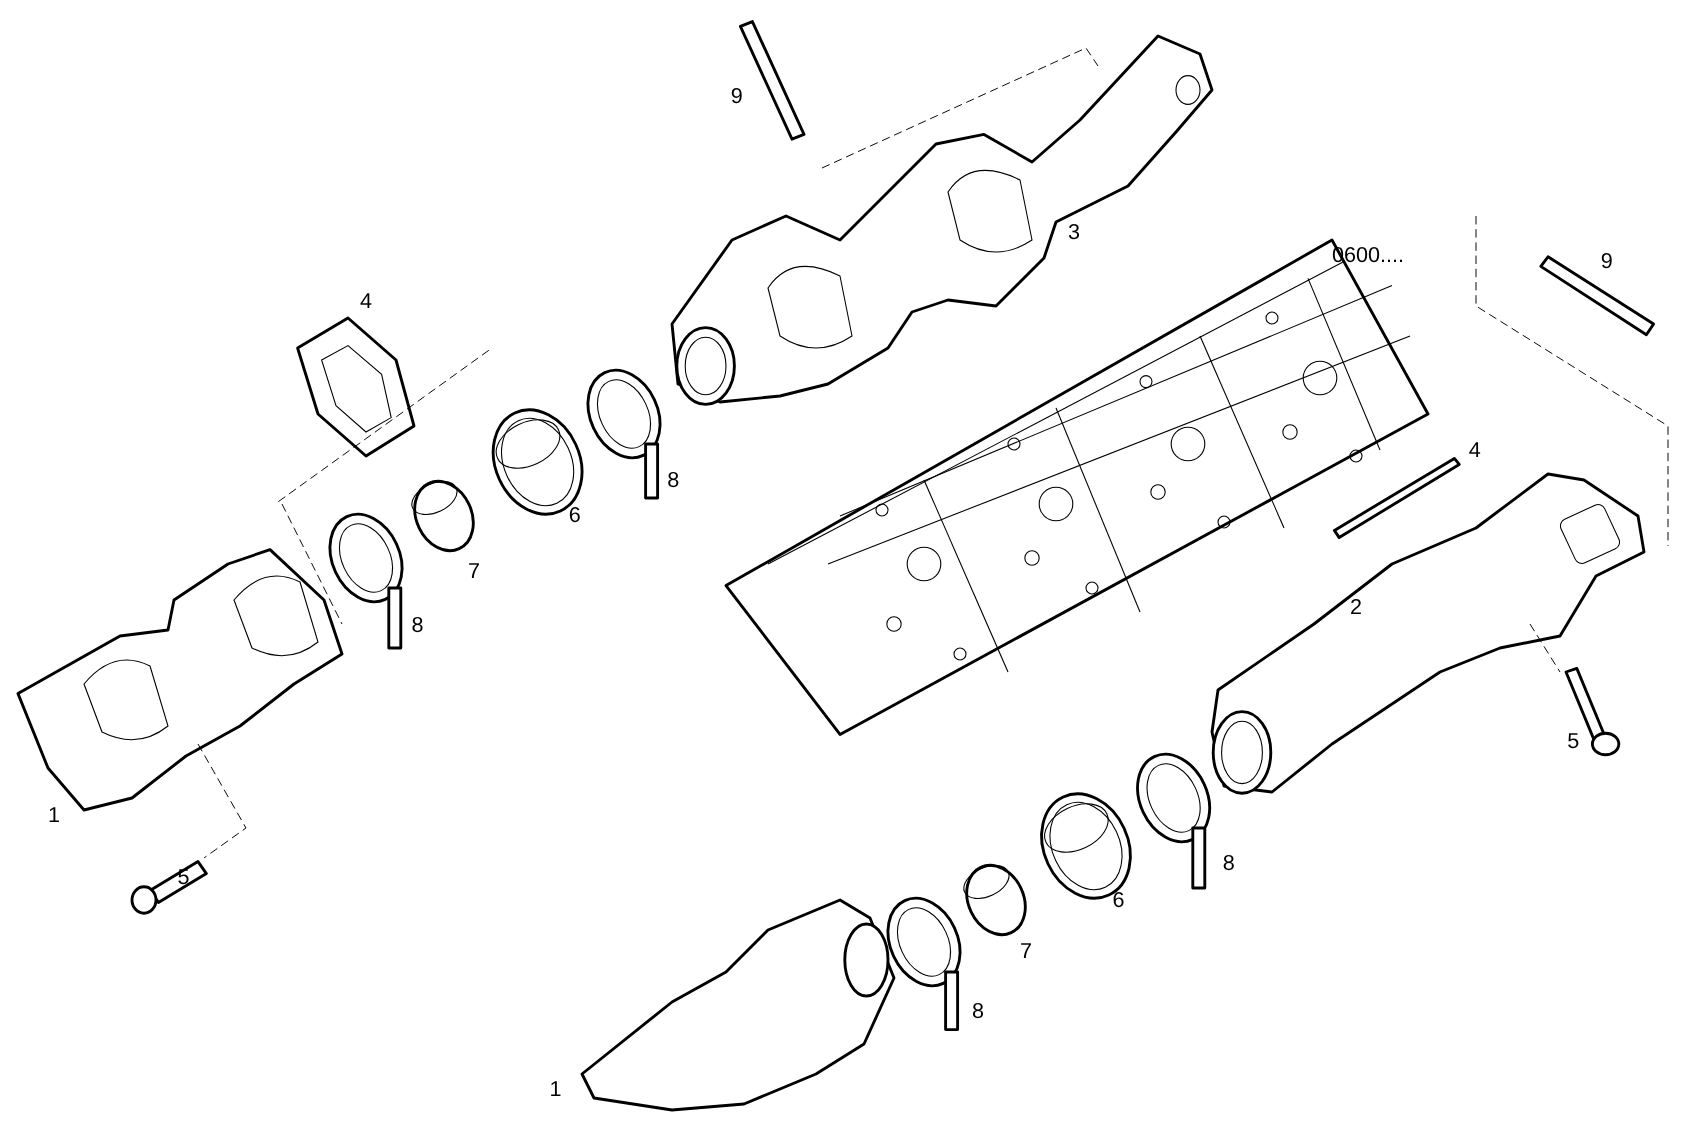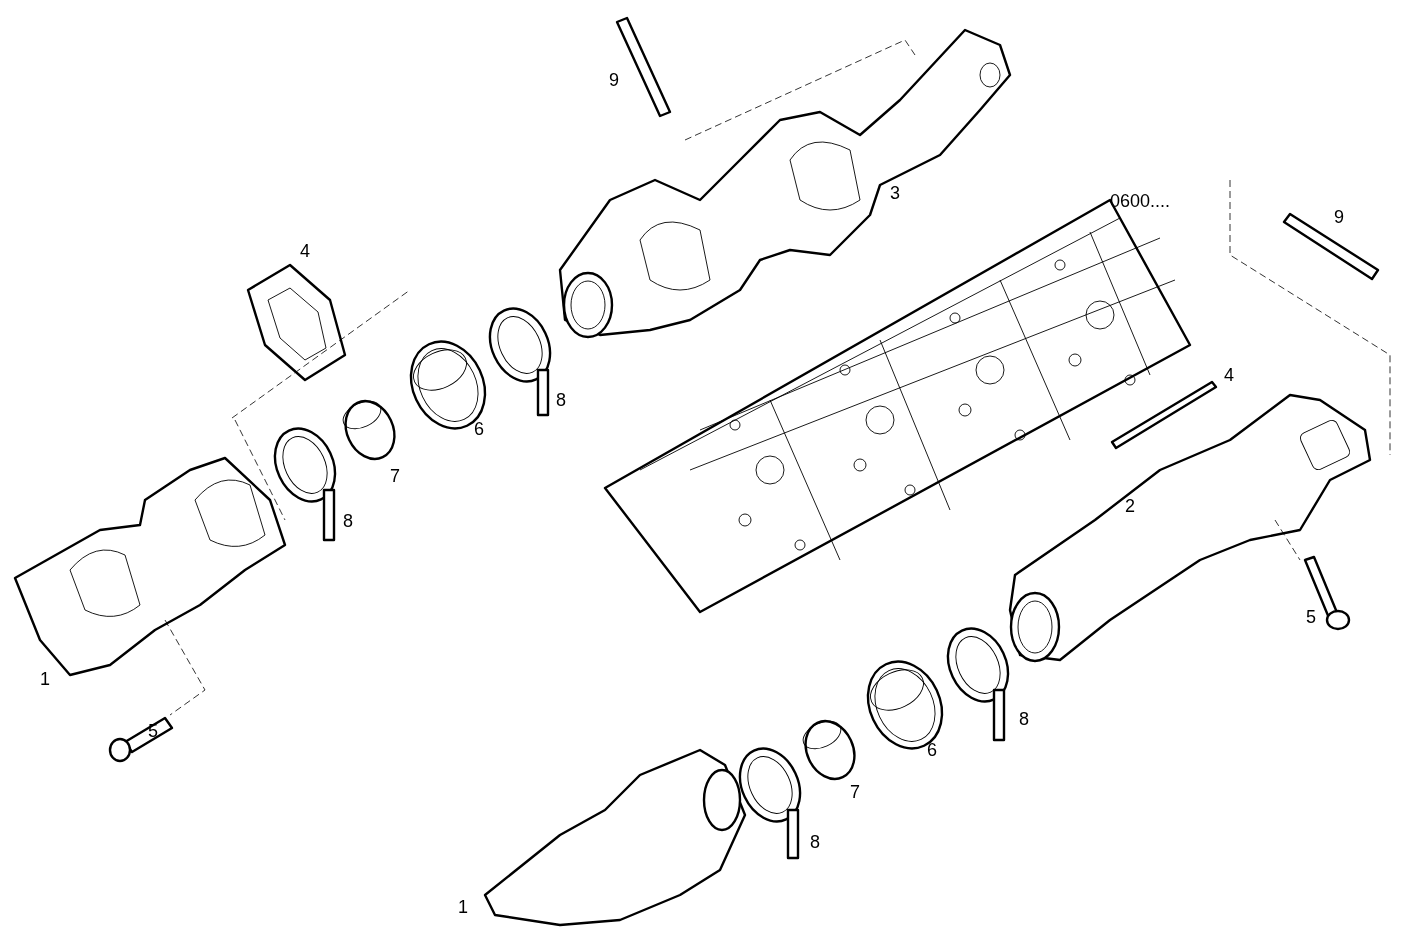--- a/index.html
+++ b/index.html
@@ -158,14 +158,14 @@
   <span class="callout" style="left:927px;top:741px">6</span>
   <span class="callout" style="left:390px;top:467px">7</span>
   <span class="callout" style="left:850px;top:783px">7</span>
   <span class="callout" style="left:556px;top:391px">8</span>
   <span class="callout" style="left:343px;top:512px">8</span>
   <span class="callout" style="left:1019px;top:710px">8</span>
   <span class="callout" style="left:810px;top:833px">8</span>
   <span class="callout" style="left:609px;top:71px">9</span>
   <span class="callout" style="left:1334px;top:208px">9</span>
 
-  <span class="callout" style="left:1110px;top:192px">0600....</span>
+  <span class="callout" style="left:1110px;top:203px">0600....</span>
 </div>
 
 </body></html>

